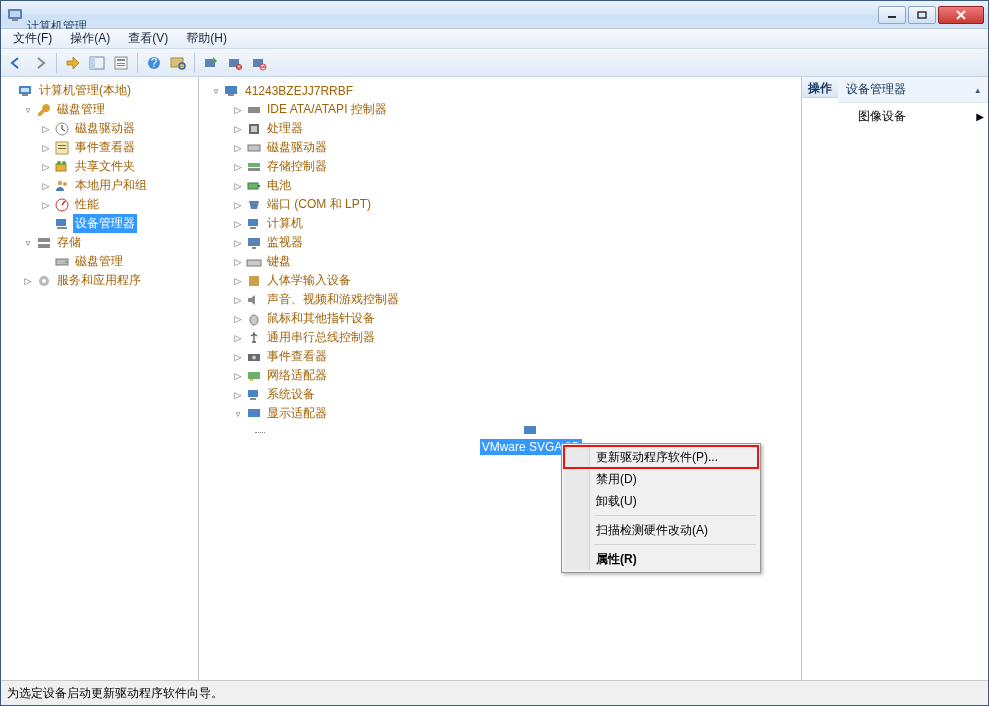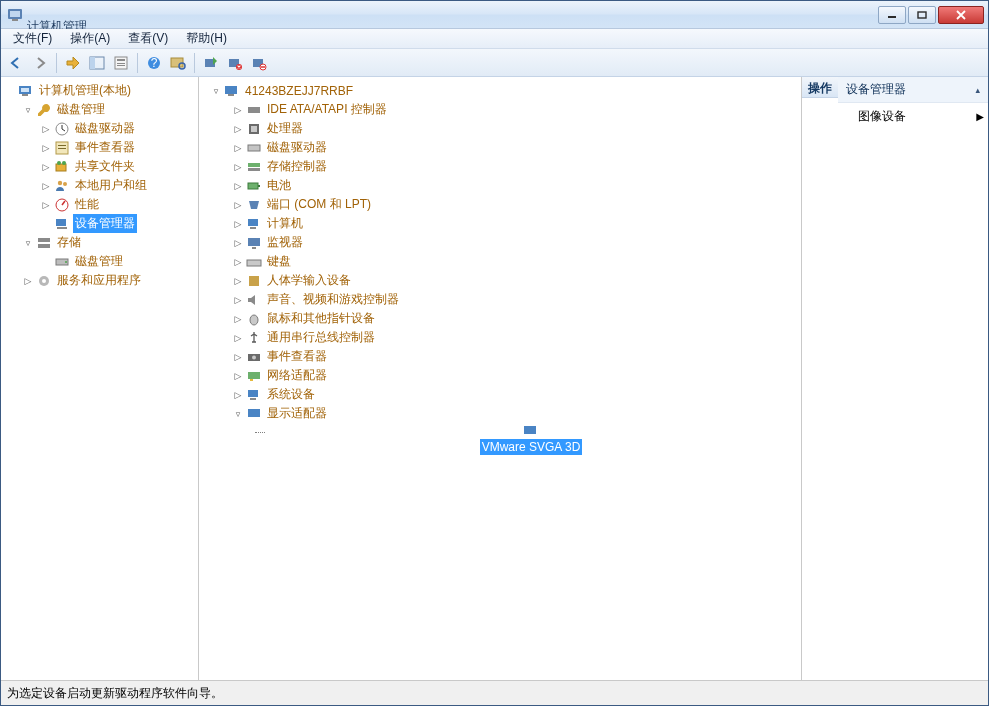--- a/index.html
+++ b/index.html
@@ -480,20 +480,40 @@
                 <svg viewBox="0 0 16 16">
                   <rect x="2" y="3" width="12" height="8" class="ic-mon"></rect>
                 </svg>
               </span>
             <span class="lbl">VMware SVGA 3D</span>
           </div>
         </div>
       </div>
     </div>
 
+    <div class="ctxmenu">
+      <div class="gutter"></div>
+      <div class="ctxitem highlight">
+          <span>更新驱动程序软件(P)...</span>
+        </div>
+      <div class="ctxitem">
+          <span>禁用(D)</span>
+        </div>
+      <div class="ctxitem">
+          <span>卸载(U)</span>
+        </div>
+      <div class="ctxsep"></div>
+      <div class="ctxitem">
+          <span>扫描检测硬件改动(A)</span>
+        </div>
+      <div class="ctxsep"></div>
+      <div class="ctxitem">
+          <span style="font-weight:bold">属性(R)</span>
+        </div>
+    </div>
   </div>
 
   <div class="pane pane-right">
     <div class="actions-header">操作</div>
     <div class="actions-body">
       <div class="action-group-title">
         <span>设备管理器</span>
         <span class="caret">▴</span>
       </div>
       <div class="action-link">

